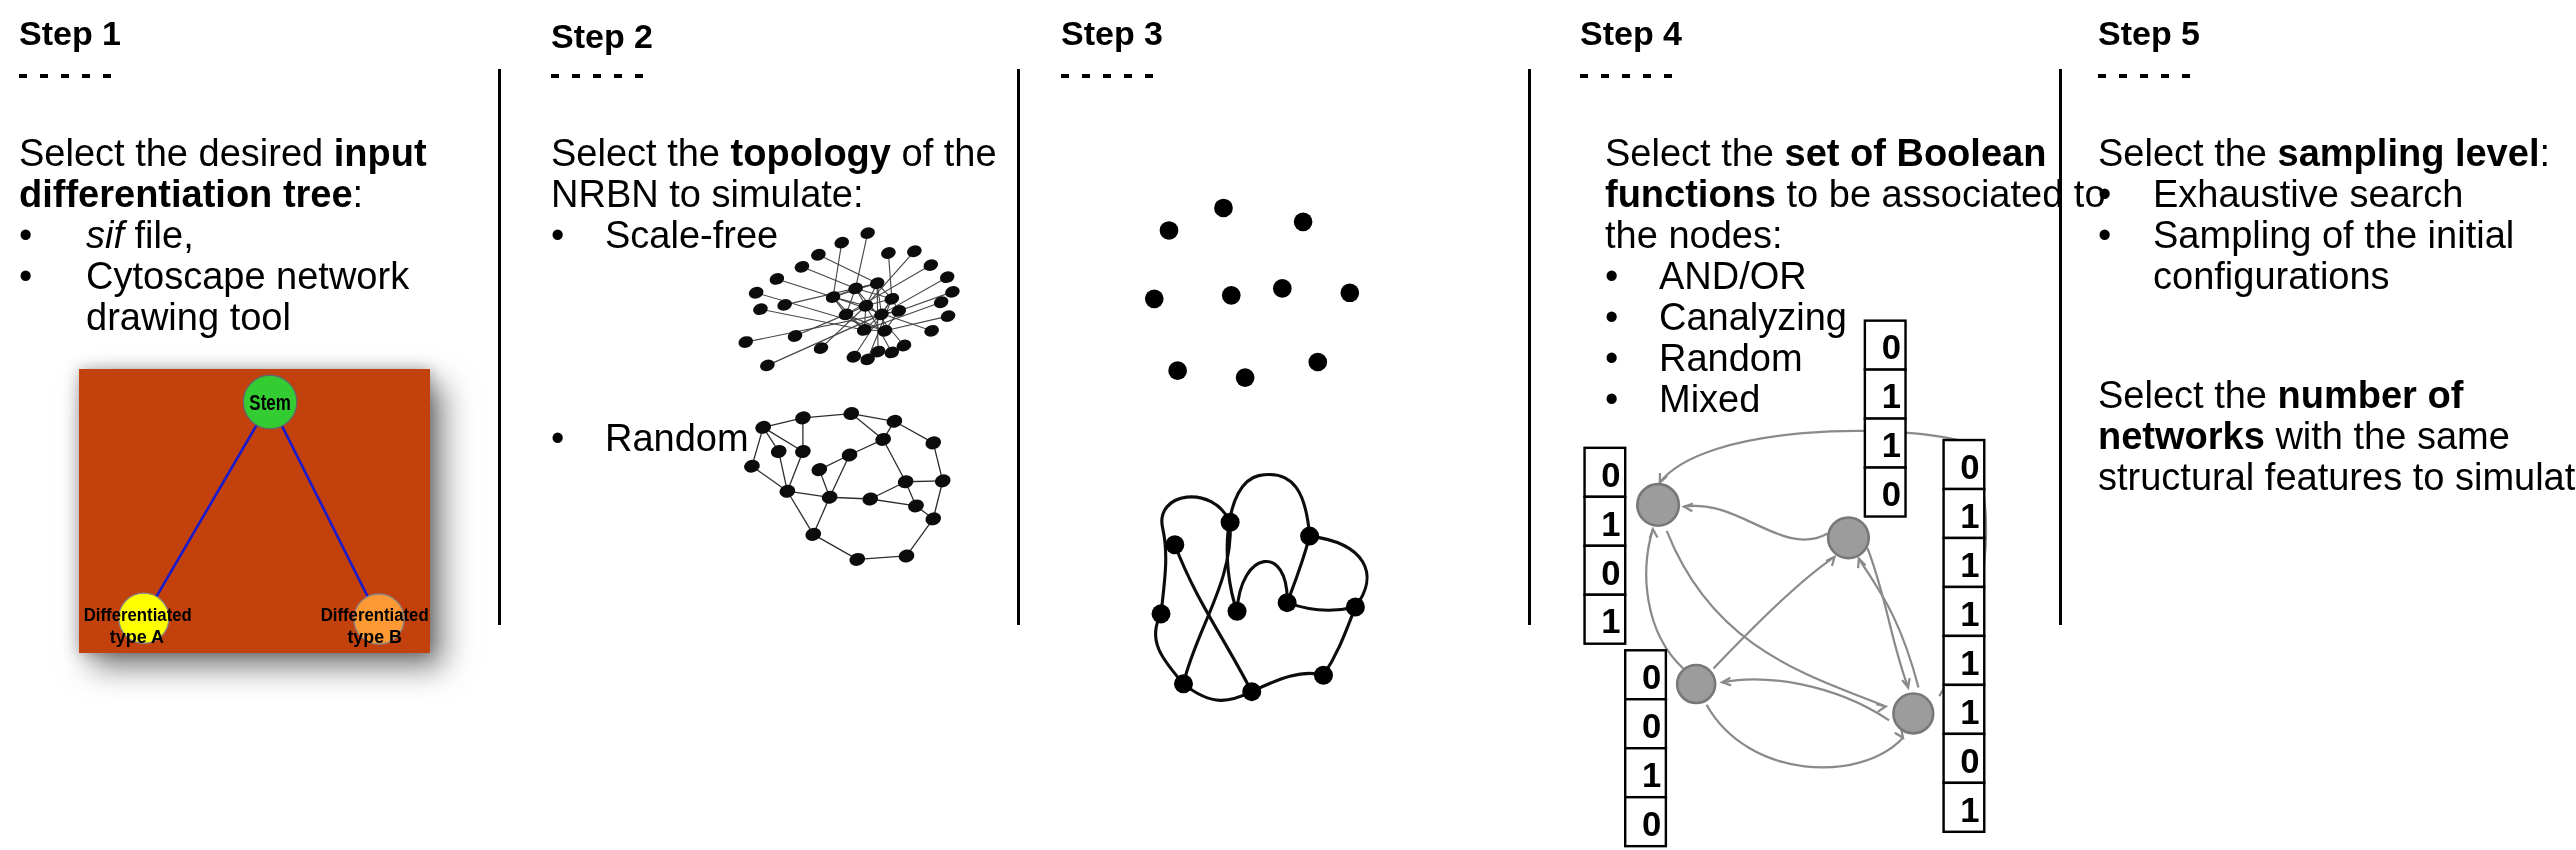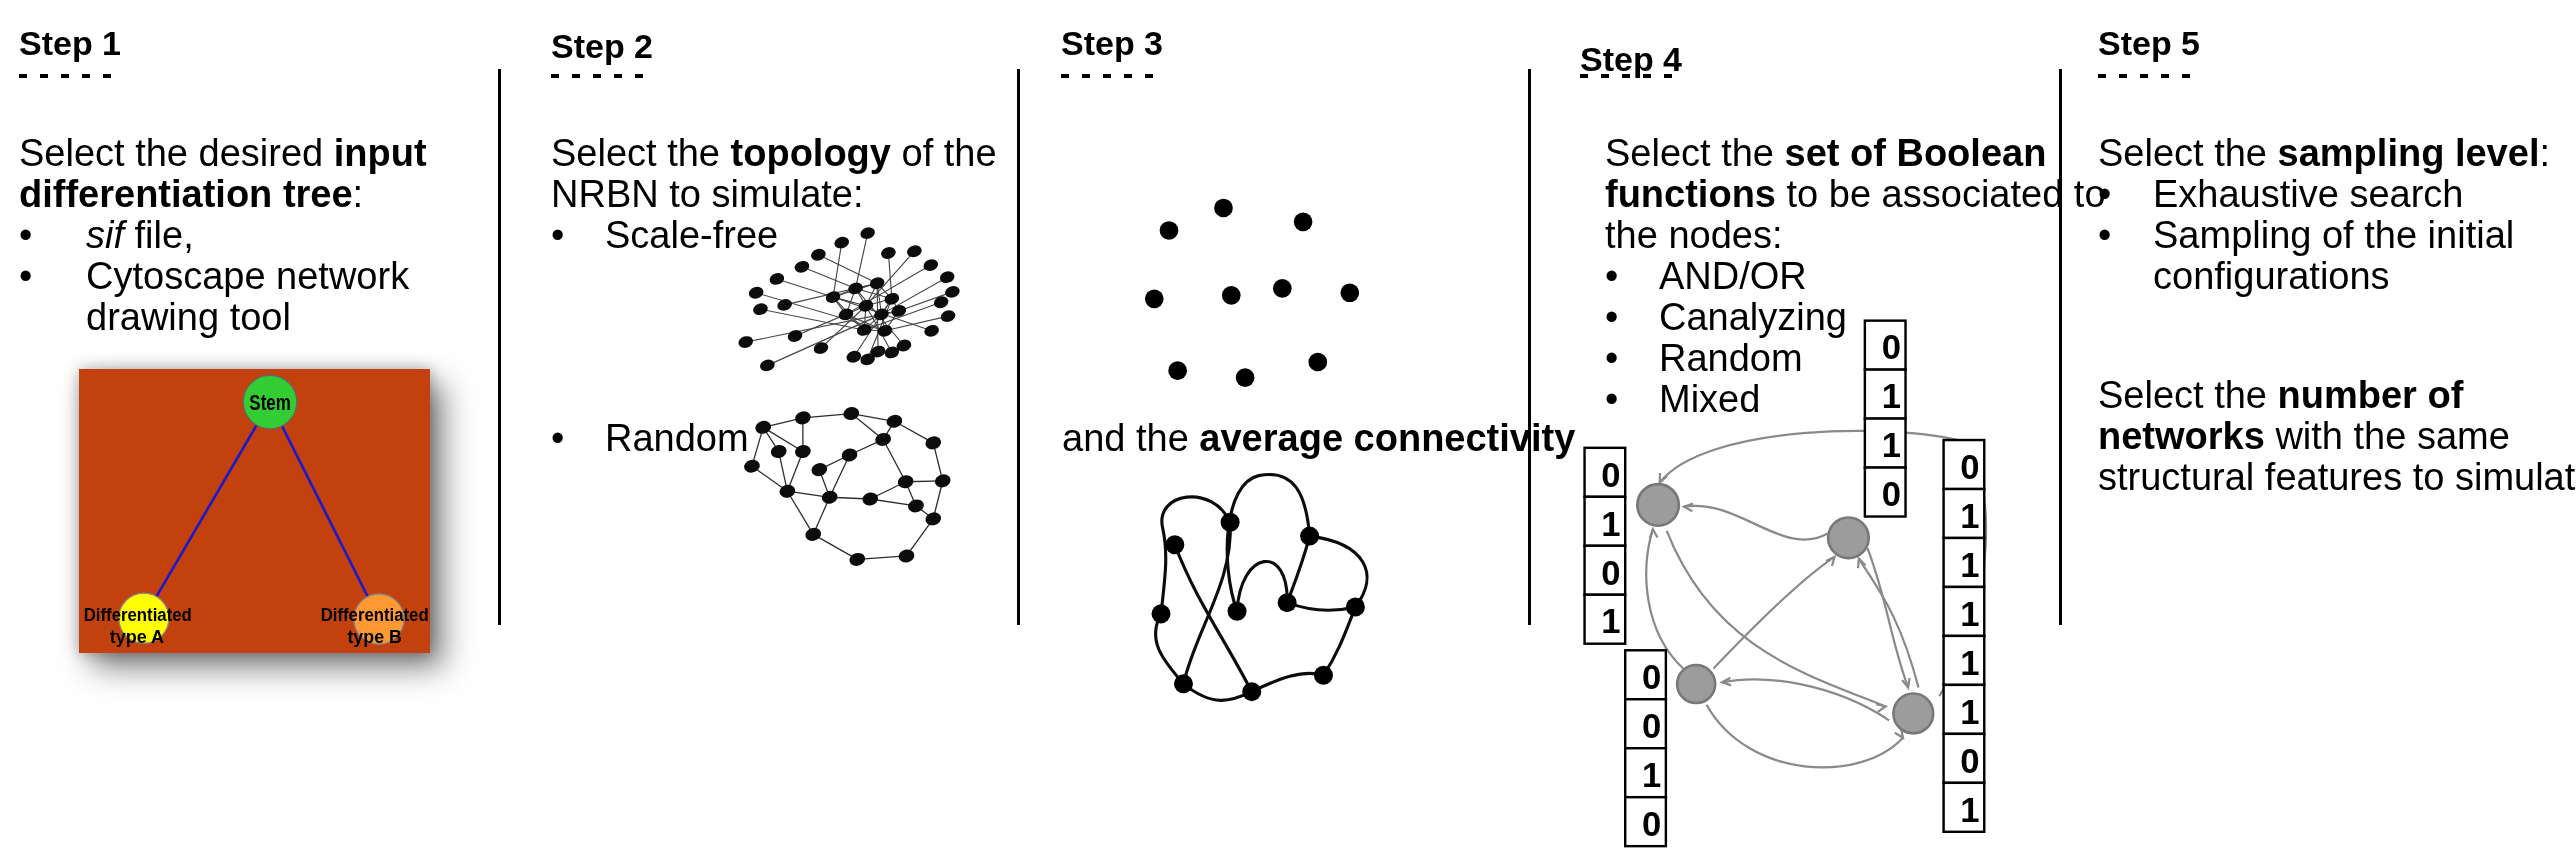--- a/index.html
+++ b/index.html
@@ -1,47 +1,46 @@
 <!DOCTYPE html>
 <html style="font-size:14px"><head><meta charset="utf-8">
 <style>
 html,body { margin:0; padding:0; }
 #page { position:relative; width:2576px; height:851px; background:#fff; overflow:hidden;
   font-family:"Liberation Sans", sans-serif; color:#000; }
-.head { position:absolute; font-size:34px; font-weight:bold; line-height:35px; white-space:nowrap;margin-top:10px; }
+.head { position:absolute; font-size:34px; font-weight:bold; line-height:35px; white-space:nowrap; }
 .body { position:absolute; font-size:38px; line-height:41px; white-space:nowrap; }
 .bw { display:inline-block; }
 .dash { position:absolute; width:93px; height:4.3px;
   background:repeating-linear-gradient(90deg,#000 0 8.2px,transparent 8.2px 21px); }
 .sep { position:absolute; top:69px; width:2.6px; height:556px; background:#000; }
 .im1 { position:absolute; background:#c2410c;
   box-shadow: 13px 14.7px 29px rgba(0,0,0,0.5), 0 0 14px rgba(0,0,0,0.3); }
 </style></head>
 <body>
 <div id="page">
 <div class="head" style="left:19px;top:16px;">Step 1</div>
 <div class="dash" style="left:19px;top:74px;"></div>
 <div class="head" style="left:551px;top:19px;">Step 2</div>
 <div class="dash" style="left:551px;top:74px;"></div>
 <div class="head" style="left:1061px;top:16px;">Step 3</div>
 <div class="dash" style="left:1061px;top:74px;"></div>
-<div class="head" style="left:1580px;top:32px;">Step 4</div>
+<div class="head" style="left:1580px;top:16px;">Step 4</div>
 <div class="dash" style="left:1580px;top:74px;"></div>
 <div class="head" style="left:2098px;top:16px;">Step 5</div>
 <div class="dash" style="left:2098px;top:74px;"></div>
 
 <div class="sep" style="left:498px;"></div>
 <div class="sep" style="left:1017px;"></div>
 <div class="sep" style="left:1528px;"></div>
 <div class="sep" style="left:2059px;"></div>
 
 <div class="body" style="left:19px;top:133px;width:485px;">Select the desired <b>input</b><br><b>differentiation tree</b>:<br><span class="bw" style="width:67px;">•</span><i>sif</i>&nbsp;file,<br><span class="bw" style="width:67px;">•</span>Cytoscape network<br><span class="bw" style="width:67px;"></span>drawing tool</div>
     <div class="body" style="left:551px;top:133px;width:485px;">Select the <b>topology</b> of the<br>NRBN to simulate:<br><span class="bw" style="width:54px;">•</span>Scale-free</div>
     <div class="body" style="left:551px;top:418px;width:485px;"><span class="bw" style="width:54px;">•</span>Random</div>
-    <div class="body" style="left:1062px;top:418px;width:485px;">and the <b>average connectivity</b></div>
     <div class="body" style="left:1580px;top:133px;width:485px;margin-left:25px;">Select the <b>set of Boolean</b><br><b>functions</b> to be associated to<br>the nodes:<br><span class="bw" style="width:54px;">•</span>AND/OR<br><span class="bw" style="width:54px;">•</span>Canalyzing<br><span class="bw" style="width:54px;">•</span>Random<br><span class="bw" style="width:54px;">•</span>Mixed</div>
     <div class="body" style="left:2098px;top:133px;width:485px;">Select the <b>sampling level</b>:<br><span class="bw" style="width:55px;">•</span>Exhaustive search<br><span class="bw" style="width:55px;">•</span>Sampling of the initial<br><span class="bw" style="width:55px;"></span>configurations</div>
     <div class="body" style="left:2098px;top:375px;width:485px;">Select the <b>number of</b><br><b>networks</b> with the same<br>structural features to simulate</div>
 <div class="im1" style="left:79px;top:369px;width:351px;height:284px;"><svg width="351" height="284" viewBox="0 0 406 328" font-family="Liberation Sans, sans-serif">
         <line x1="221" y1="38" x2="75" y2="288" stroke="#1a1acc" stroke-width="3"></line>
         <line x1="221" y1="38" x2="347" y2="289" stroke="#1a1acc" stroke-width="3"></line>
         <circle cx="221" cy="38" r="31" fill="#33cc33" stroke="#666" stroke-width="1.5"></circle>
         <circle cx="75" cy="288" r="29" fill="#ffff00" stroke="#888" stroke-width="1.5"></circle>
         <circle cx="347" cy="289" r="29" fill="#ff9933" stroke="#888" stroke-width="1.5"></circle>
         <text x="221" y="47.5" font-size="25" font-weight="bold" text-anchor="middle" textLength="48" lengthAdjust="spacingAndGlyphs">Stem</text>

